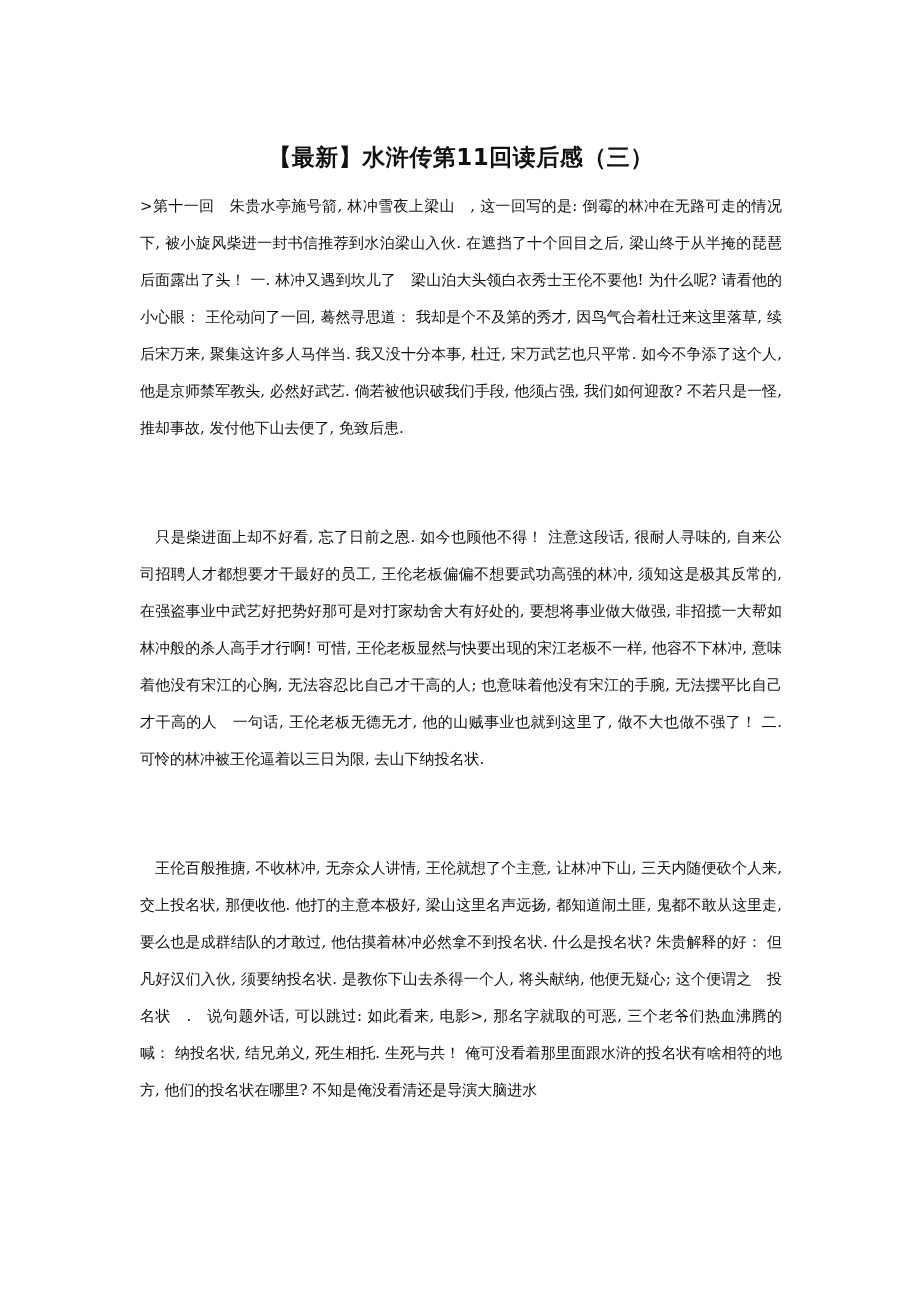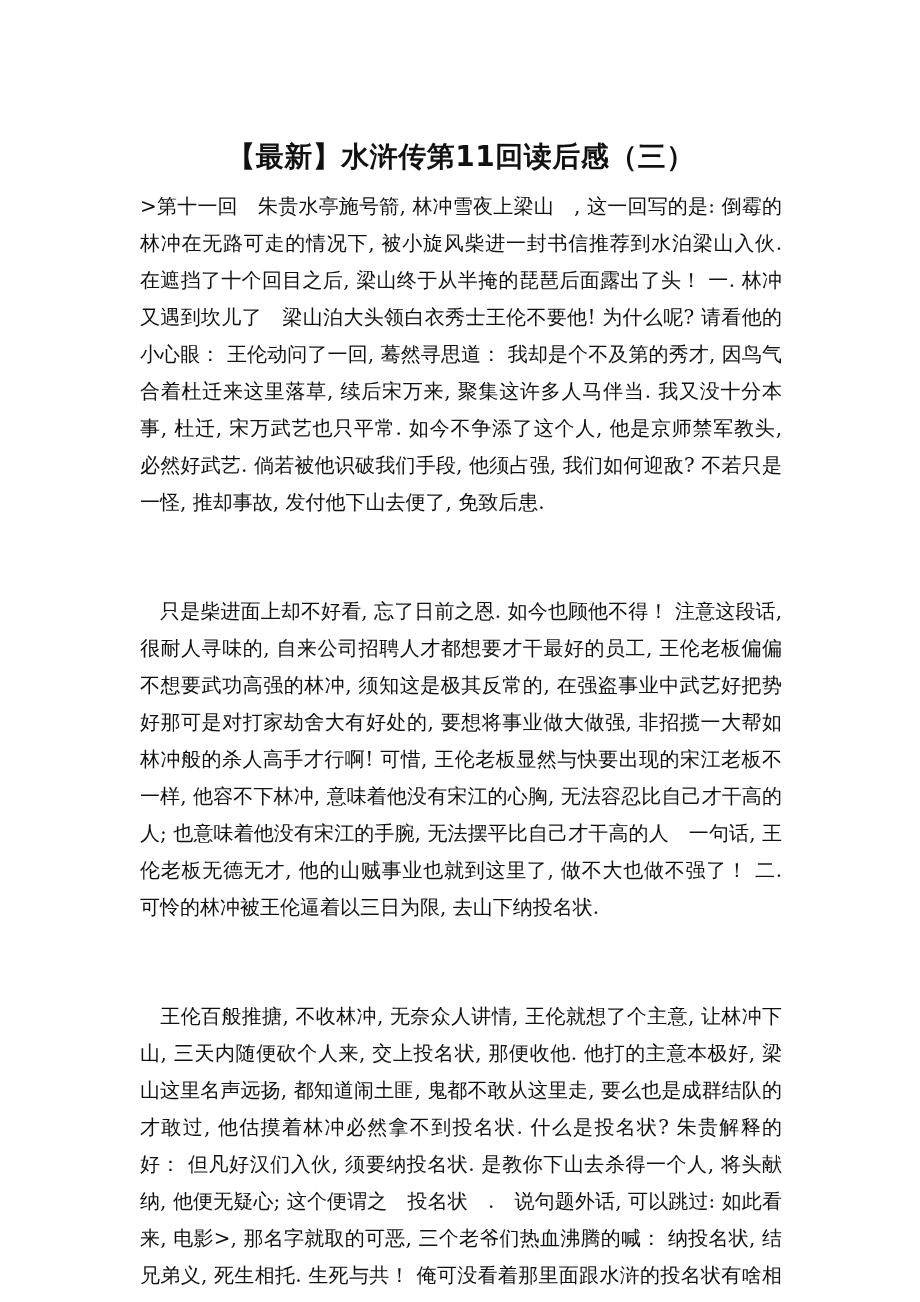--- a/index.html
+++ b/index.html
@@ -1,21 +1,21 @@
 <!DOCTYPE html>
 <html><head>
 <meta charset="utf-8">
 <style>
   html, body { margin: 0; padding: 0; background: #ffffff; }
   body { width: 920px; height: 1302px; overflow: hidden; position: relative;
          font-family: "DejaVu Serif", "Liberation Serif", serif; color: #111; }
   .page { position: absolute; left: 140px; top: 140px; width: 642px; }
   .title { text-align: center; font-family: "DejaVu Sans", "Liberation Sans", sans-serif;
-           font-size: 28px; font-weight: bold; margin: 0 0 14px 0; height: 34px; line-height: 34px; letter-spacing: 0.5px; }
-  .para { font-size: 20px; line-height: 37px; margin: 0; text-align: justify; }
+           font-size: 23px; font-weight: bold; margin: 0 0 14px 0; height: 34px; line-height: 34px; letter-spacing: 0.5px; }
+  .para { font-size: 15px; line-height: 37px; margin: 0; text-align: justify; }
   .gap { height: 72px; }
 </style>
 </head>
 <body>
 
 <div class="page">
   <h1 class="title">【最新】水浒传第11回读后感（三）</h1>
   <p class="para">&gt;第十一回　朱贵水亭施号箭, 林冲雪夜上梁山　, 这一回写的是: 倒霉的林冲在无路可走的情况下, 被小旋风柴进一封书信推荐到水泊梁山入伙. 在遮挡了十个回目之后, 梁山终于从半掩的琵琶后面露出了头！ 一. 林冲又遇到坎儿了　梁山泊大头领白衣秀士王伦不要他! 为什么呢? 请看他的小心眼： 王伦动问了一回, 蓦然寻思道： 我却是个不及第的秀才, 因鸟气合着杜迁来这里落草, 续后宋万来, 聚集这许多人马伴当. 我又没十分本事, 杜迁, 宋万武艺也只平常. 如今不争添了这个人, 他是京师禁军教头, 必然好武艺. 倘若被他识破我们手段, 他须占强, 我们如何迎敌? 不若只是一怪, 推却事故, 发付他下山去便了, 免致后患.</p>
   <div class="gap"></div>
   <p class="para">　只是柴进面上却不好看, 忘了日前之恩. 如今也顾他不得！ 注意这段话, 很耐人寻味的, 自来公司招聘人才都想要才干最好的员工, 王伦老板偏偏不想要武功高强的林冲, 须知这是极其反常的, 在强盗事业中武艺好把势好那可是对打家劫舍大有好处的, 要想将事业做大做强, 非招揽一大帮如林冲般的杀人高手才行啊! 可惜, 王伦老板显然与快要出现的宋江老板不一样, 他容不下林冲, 意味着他没有宋江的心胸, 无法容忍比自己才干高的人; 也意味着他没有宋江的手腕, 无法摆平比自己才干高的人　一句话, 王伦老板无德无才, 他的山贼事业也就到这里了, 做不大也做不强了！ 二. 可怜的林冲被王伦逼着以三日为限, 去山下纳投名状.</p>

